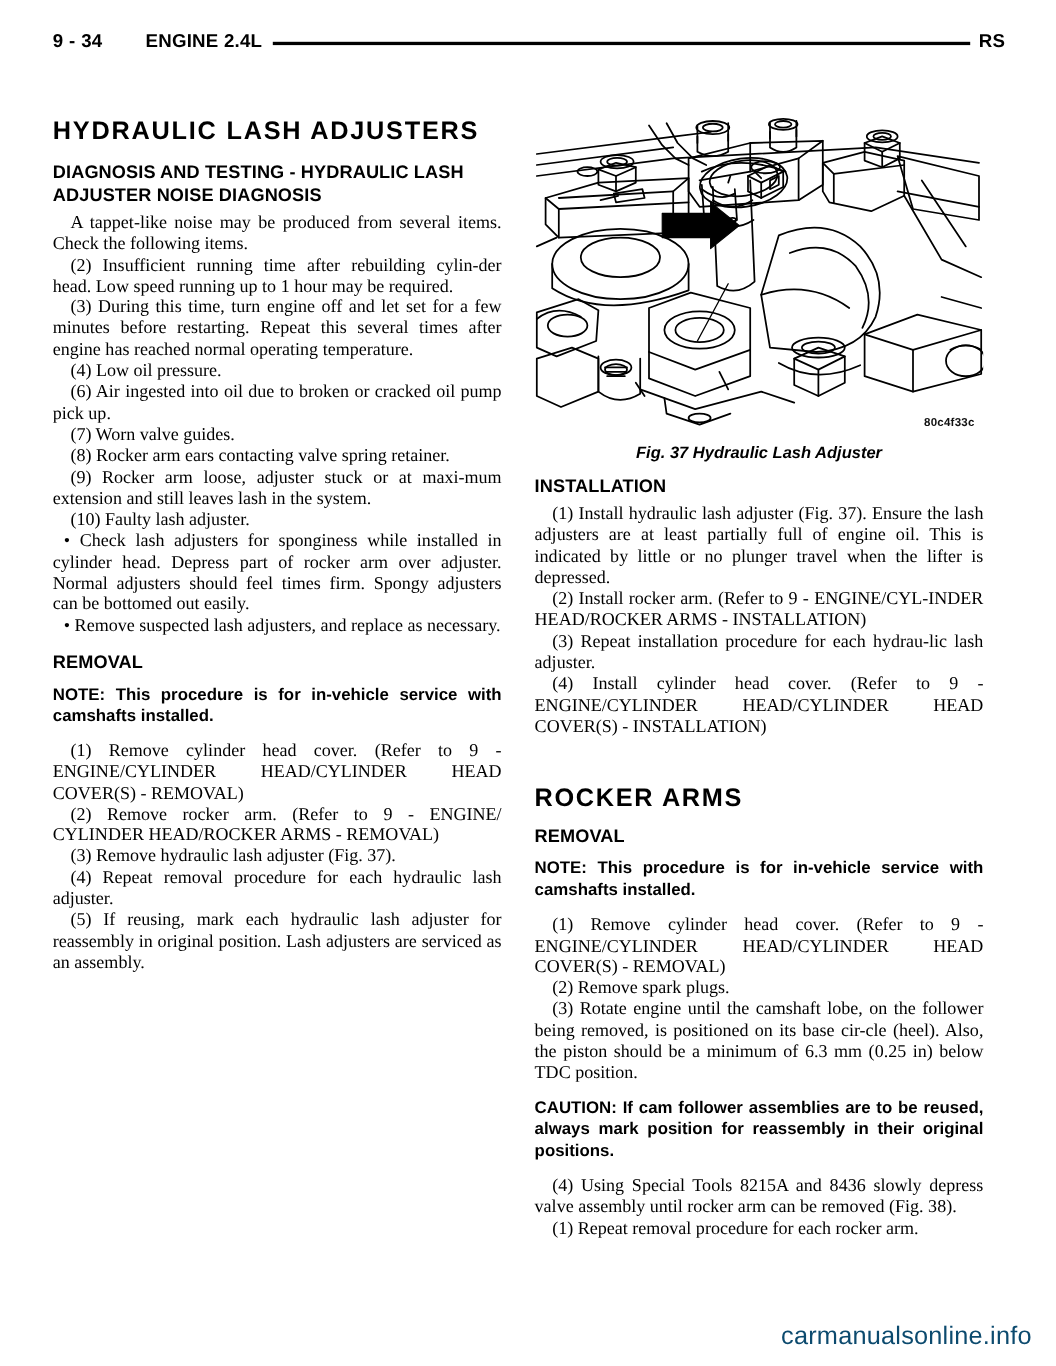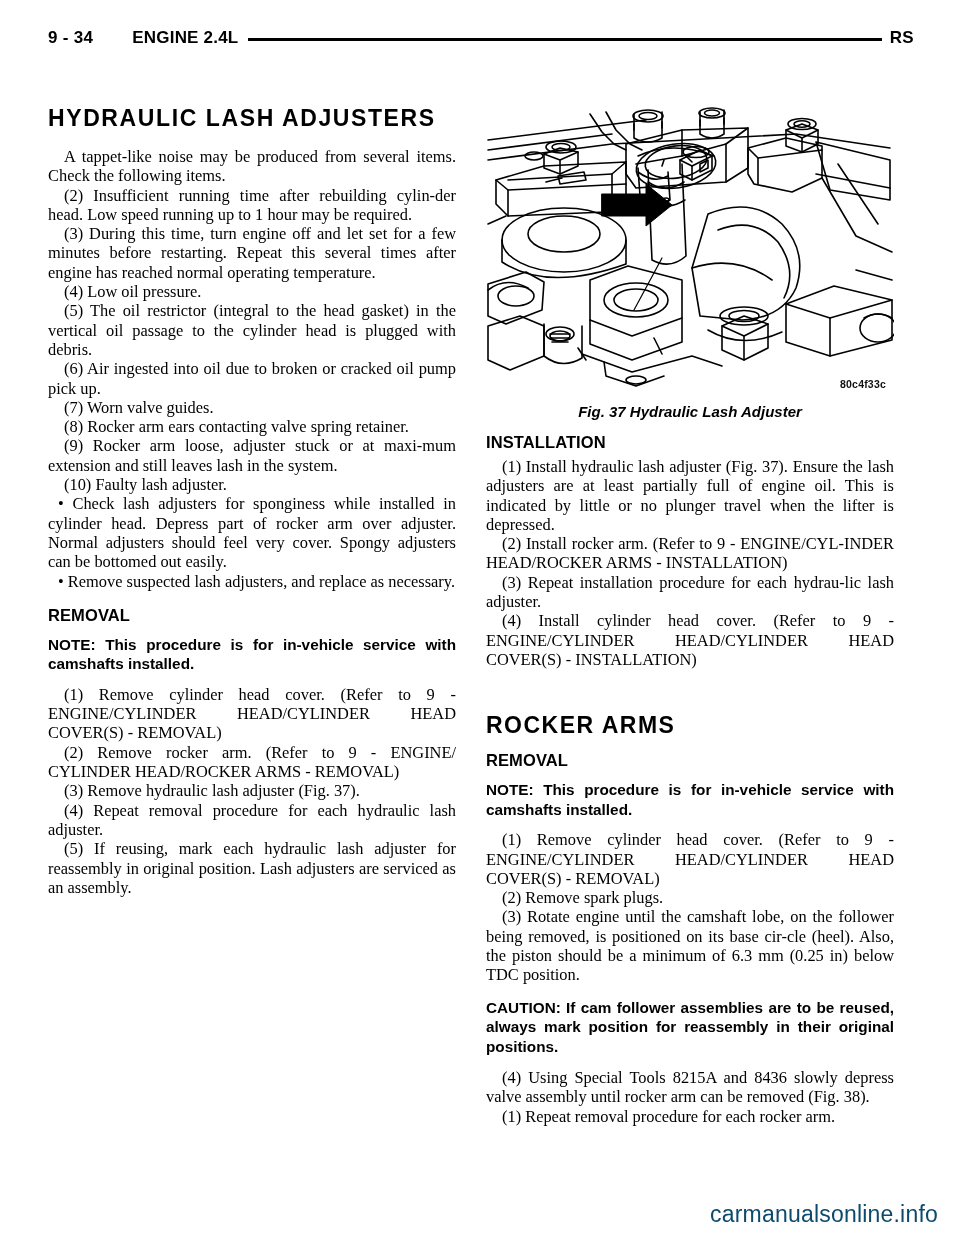--- a/index.html
+++ b/index.html
@@ -190,34 +190,34 @@
     <span class="hdr-folio">9 - 34</span>
     <span class="hdr-section">ENGINE 2.4L</span>
     <span class="hdr-rule"></span>
     <span class="hdr-brand">RS</span>
   </div>
 
   <div class="col col-left">
 
     <h1 class="sec-title">HYDRAULIC LASH ADJUSTERS</h1>
 
+    <h2 class="sub-title">DIAGNOSIS AND TESTING - HYDRAULIC LASH ADJUSTER NOISE DIAGNOSIS</h2>
 
     <p class="body">A tappet-like noise may be produced from several items. Check the following items.</p>
 
     <p class="body">(2) Insufficient running time after rebuilding cylin-der head. Low speed running up to 1 hour may be required.</p>
     <p class="body">(3) During this time, turn engine off and let set for a few minutes before restarting. Repeat this several times after engine has reached normal operating temperature.</p>
     <p class="body">(4) Low oil pressure.</p>
-    <p class="body">(5) The oil restrictor (integral to the head gasket) in the vertical oil passage to the cylinder head is plugged with debris.</p>
     <p class="body">(6) Air ingested into oil due to broken or cracked oil pump pick up.</p>
     <p class="body">(7) Worn valve guides.</p>
     <p class="body">(8) Rocker arm ears contacting valve spring retainer.</p>
     <p class="body">(9) Rocker arm loose, adjuster stuck or at maxi-mum extension and still leaves lash in the system.</p>
     <p class="body">(10) Faulty lash adjuster.</p>
 
-    <p class="bullet">• Check lash adjusters for sponginess while installed in cylinder head. Depress part of rocker arm over adjuster. Normal adjusters should feel very cover. Spongy adjusters can be bottomed out easily.</p>
+    <p class="bullet">• Check lash adjusters for sponginess while installed in cylinder head. Depress part of rocker arm over adjuster. Normal adjusters should feel times firm. Spongy adjusters can be bottomed out easily.</p>
     <p class="bullet">• Remove suspected lash adjusters, and replace as necessary.</p>
 
     <h3 class="proc-title">REMOVAL</h3>
 
     <p class="note">NOTE: This procedure is for in-vehicle service with camshafts installed.</p>
 
     <p class="body">(1) Remove cylinder head cover. (Refer to 9 - ENGINE/CYLINDER HEAD/CYLINDER HEAD COVER(S) - REMOVAL)</p>
     <p class="body">(2) Remove rocker arm. (Refer to 9 - ENGINE/ CYLINDER HEAD/ROCKER ARMS - REMOVAL)</p>
     <p class="body">(3) Remove hydraulic lash adjuster (Fig. 37).</p>
     <p class="body">(4) Repeat removal procedure for each hydraulic lash adjuster.</p>

